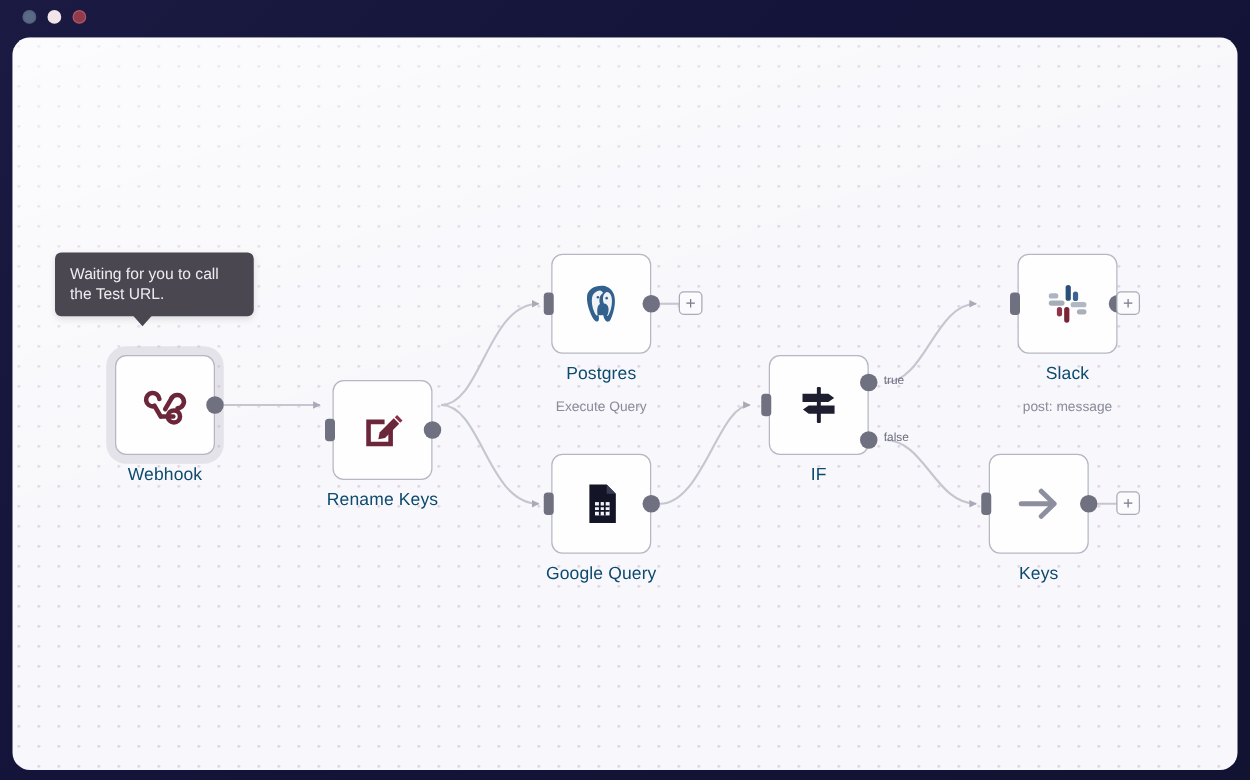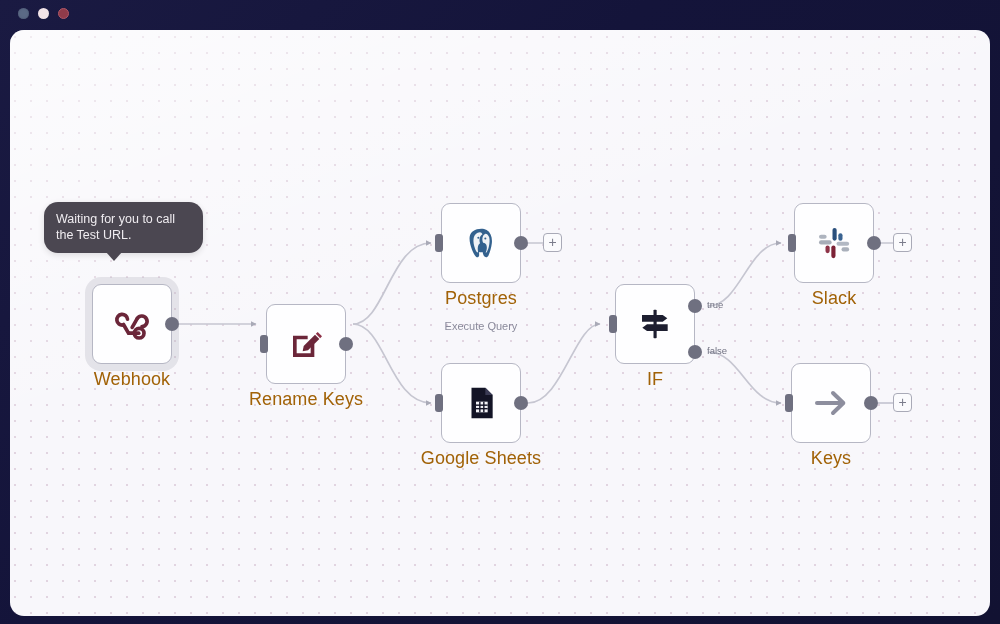--- a/index.html
+++ b/index.html
@@ -113,22 +113,22 @@
   }
   .node-caption {
     position: absolute;
     top: 87px;
     left: -50px;
     width: 180px;
     text-align: center;
     pointer-events: none;
   }
   .node-title {
-    font-size: 18px;
-    color: #a16207;
+    font-size: 14px;
+    color: #0c4a6e;
     letter-spacing: .1px;
     line-height: 16px;
     display: block;
   }
   .node-sub {
     font-size: 11px;
     color: #8a8a9b;
     line-height: 14px;
     display: block;
     margin-top: 13px;
@@ -245,21 +245,21 @@
           <path d="M 518 373 C 552 373, 565 294, 590 294" marker-end="url(#arrow)"></path>
 
           <path d="M 518 213 L 534 213"></path>
 
           <path d="M 868 213 L 884 213"></path>
 
           <path d="M 868 373 L 884 373"></path>
         </g>
       </svg>
 
-      <div class="tooltip" style="left:34px; top:172px;border-radius:14px;">Waiting for you to call the Test URL.</div>
+      <div class="tooltip" style="left:34px; top:172px;">Waiting for you to call the Test URL.</div>
 
       <div class="node selected" style="left:82px; top:254px;">
         <div class="node-box">
           <svg class="node-icon" viewBox="0 0 24 24">
             <g fill="none" stroke="#6b2639" stroke-width="2.2" stroke-linecap="round">
               <path d="M9.3 9.1 A3.2 3.2 0 1 0 6.6 12.6"></path>
               <path d="M6.9 12.3 L9.9 17.5"></path>
               <path d="M10.1 17.5 L16 17.5"></path>
               <path d="M15.2 8.6 A3.2 3.2 0 1 1 18 13.6"></path>
               <path d="M15.1 8.8 L12.1 14.0"></path>
@@ -329,21 +329,21 @@
               <line x1="9" y1="13.3" x2="16" y2="13.3"></line>
               <line x1="9" y1="15.4" x2="16" y2="15.4"></line>
               <line x1="11.3" y1="11.2" x2="11.3" y2="17.6"></line>
               <line x1="13.7" y1="11.2" x2="13.7" y2="17.6"></line>
             </g>
           </svg>
         </div>
         <div class="port-in"></div>
         <div class="port-out"></div>
         <div class="node-caption">
-          <span class="node-title">Google Sheets</span>
+          <span class="node-title">Google Query</span>
         </div>
       </div>
 
       <div class="node" style="left:605px; top:254px;">
         <div class="node-box">
           <svg class="node-icon" viewBox="0 0 24 24">
             <rect x="11.1" y="3.4" width="1.9" height="17.2" rx="0.5" fill="#1d1e30"></rect>
             <path d="M4.2 6.6 L16.6 6.6 L19.4 8.6 L16.6 10.6 L4.2 10.6 Z" fill="#1d1e30"></path>
             <path d="M19.6 12.2 L7.2 12.2 L4.4 14.2 L7.2 16.2 L19.6 16.2 Z" fill="#1d1e30"></path>
           </svg>
@@ -351,39 +351,40 @@
         <div class="port-in"></div>
         <div class="port-out o-true"></div>
         <div class="port-out o-false"></div>
         <span class="port-label l-true">true</span>
         <span class="port-label l-false">false</span>
         <div class="node-caption">
           <span class="node-title">IF</span>
         </div>
       </div>
 
-      <div class="node" style="left:784px; top:173px;">
+      <div class="node" style="left:804px; top:173px;">
         <div class="node-box">
           <svg class="node-icon" viewBox="0 0 24 24">
             <g>
               <rect x="3.0" y="10.4" width="7.6" height="2.5" rx="1.25" fill="#a7adb8"></rect>
               <rect x="3.0" y="7.0" width="4.6" height="2.5" rx="1.25" fill="#aeb4bf"></rect>
               <rect x="11.1" y="3.0" width="2.5" height="7.6" rx="1.25" fill="#2a4f7c"></rect>
               <rect x="14.6" y="6.1" width="2.5" height="4.6" rx="1.25" fill="#3a6391"></rect>
               <rect x="13.5" y="11.2" width="7.6" height="2.5" rx="1.25" fill="#b2b8c3"></rect>
               <rect x="16.5" y="14.6" width="4.6" height="2.5" rx="1.25" fill="#aab0bb"></rect>
               <rect x="10.4" y="13.5" width="2.5" height="7.6" rx="1.25" fill="#7c2236"></rect>
               <rect x="6.9" y="13.5" width="2.5" height="4.6" rx="1.25" fill="#8e3348"></rect>
             </g>
           </svg>
         </div>
         <div class="port-in"></div>
         <div class="port-out"></div>
         <div class="node-caption">
           <span class="node-title">Slack</span>
+          <span class="node-sub">post: message</span>
         </div>
       </div>
 
       <div class="node" style="left:781px; top:333px;">
         <div class="node-box">
           <svg class="node-icon" viewBox="0 0 24 24">
             <g fill="none" stroke="#8d8e9e" stroke-width="2.4" stroke-linecap="round" stroke-linejoin="round">
               <line x1="3.6" y1="12" x2="19" y2="12"></line>
               <polyline points="13.2,6 19.4,12 13.2,18"></polyline>
             </g>

